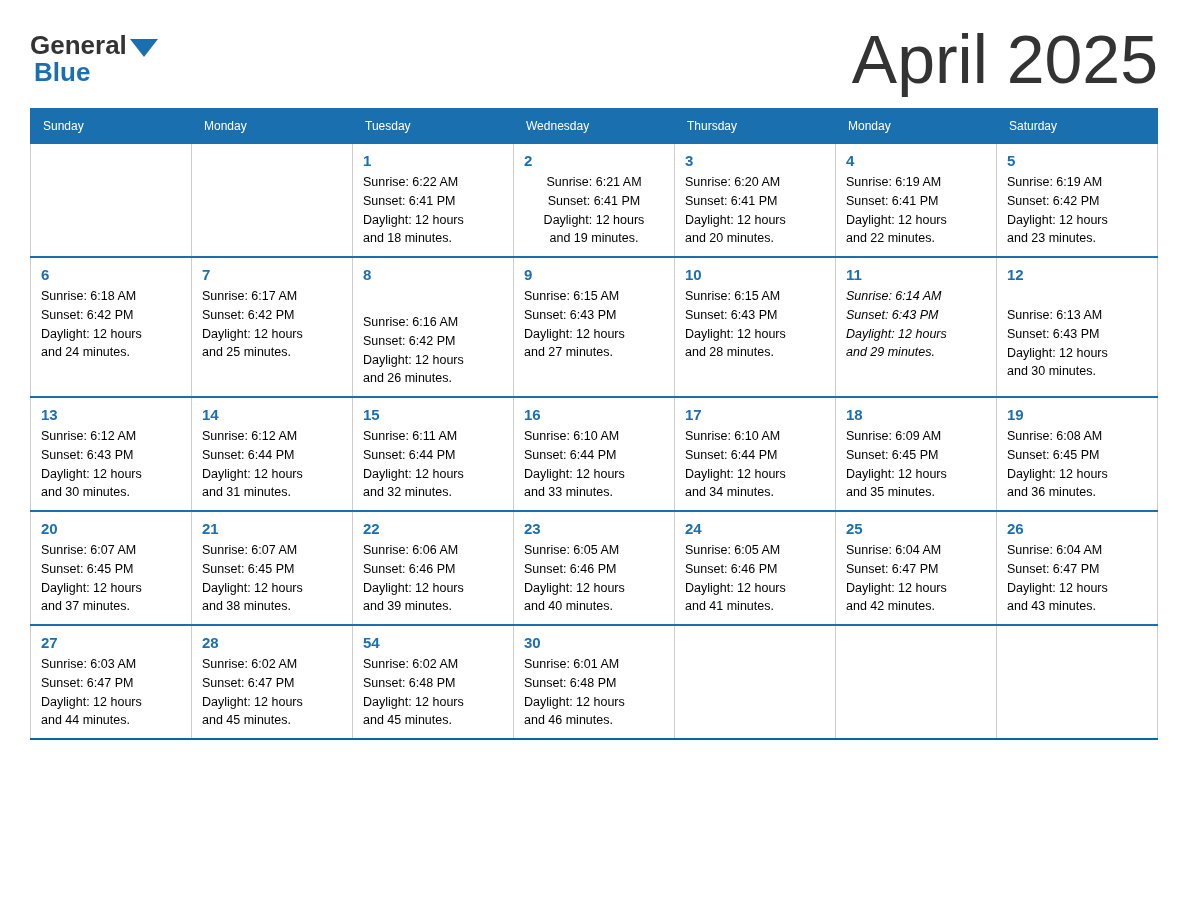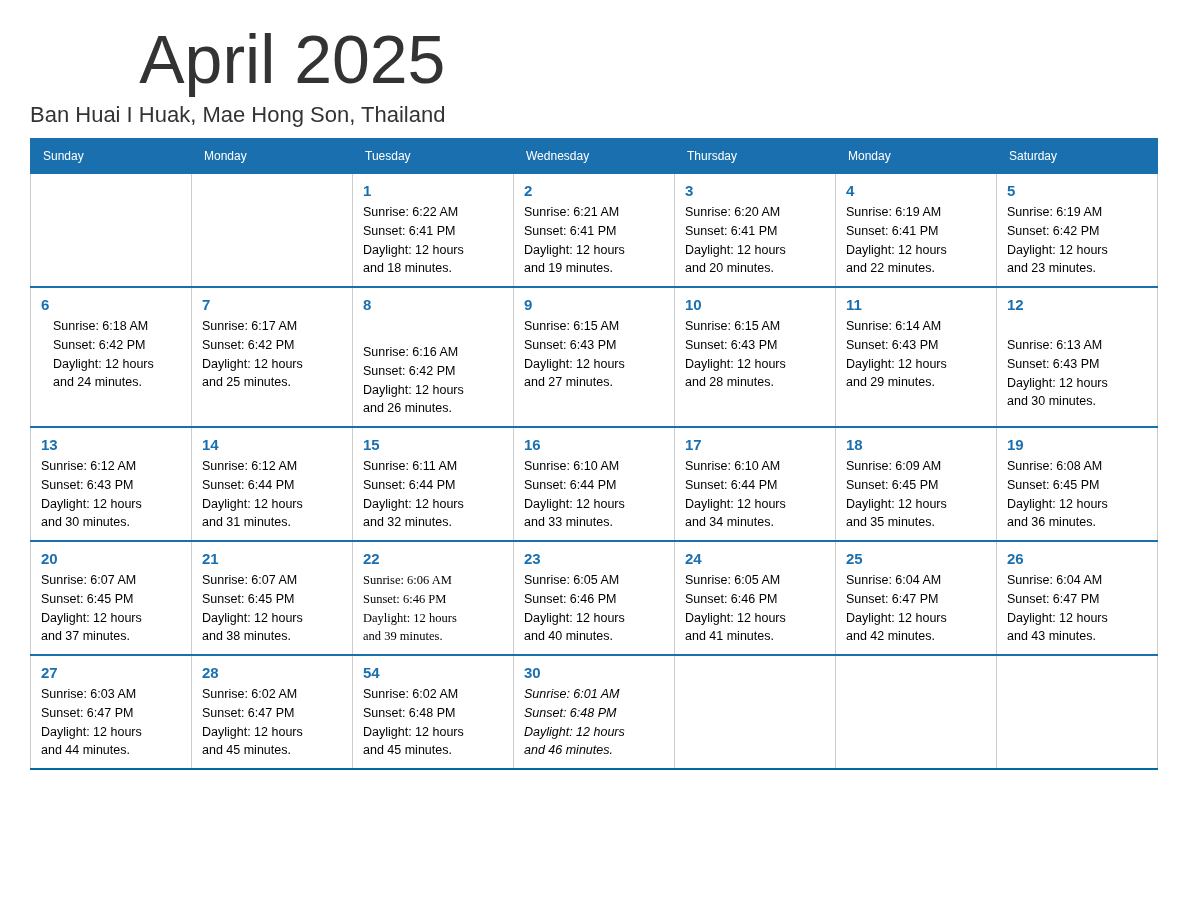--- a/index.html
+++ b/index.html
@@ -103,23 +103,31 @@
       border-top-left-radius: 0;
     }
     .row-border-top td {
       border-top: 2px solid #1a6faf;
     }
   </style>
 </head>
 <body>
 
 <div class="header-area">
+  <div class="logo">
+    <div class="logo-text">
+      <span class="logo-general">General</span>
+      <span class="logo-triangle"></span>
+    </div>
+    <div style="margin-left:4px; margin-top:-4px;">
+      <span class="logo-blue" style="font-size:26px; font-weight:bold;">Blue</span>
+    </div>
+  </div>
   <div class="title-area">
     <div class="month-title">April 2025</div>
-    <div class="location-title">Ban Huai I Huak, Mae Hong Son, Thailand</div>
   </div>
 </div>
 
 <table class="calendar-table">
   <thead>
     <tr>
     <th>Sunday</th>
         <th>Monday</th>
         <th>Tuesday</th>
         <th>Wednesday</th>
@@ -134,21 +142,21 @@
         <td class="empty-cell"></td>
         <td>
           <span class="day-number">1</span>
           <div class="day-info" style="white-space: pre-line;">Sunrise: 6:22 AM
 Sunset: 6:41 PM
 Daylight: 12 hours
 and 18 minutes.</div>
         </td>
         <td>
           <span class="day-number">2</span>
-          <div class="day-info" style="white-space: pre-line;">Sunrise: 6:21 AM
+          <div class="day-info" style="white-space: pre-line; text-align: center;">Sunrise: 6:21 AM
 Sunset: 6:41 PM
 Daylight: 12 hours
 and 19 minutes.</div>
         </td>
         <td>
           <span class="day-number">3</span>
           <div class="day-info" style="white-space: pre-line;">Sunrise: 6:20 AM
 Sunset: 6:41 PM
 Daylight: 12 hours
 and 20 minutes.</div>
@@ -164,21 +172,21 @@
           <span class="day-number">5</span>
           <div class="day-info" style="white-space: pre-line;">Sunrise: 6:19 AM
 Sunset: 6:42 PM
 Daylight: 12 hours
 and 23 minutes.</div>
         </td>
       </tr>
       <tr class="row-border-top">
         <td>
           <span class="day-number">6</span>
-          <div class="day-info" style="white-space: pre-line; margin-left: 12px;">Sunrise: 6:18 AM
+          <div class="day-info" style="white-space: pre-line;">Sunrise: 6:18 AM
 Sunset: 6:42 PM
 Daylight: 12 hours
 and 24 minutes.</div>
         </td>
         <td>
           <span class="day-number">7</span>
           <div class="day-info" style="white-space: pre-line;">Sunrise: 6:17 AM
 Sunset: 6:42 PM
 Daylight: 12 hours
 and 25 minutes.</div>
@@ -199,21 +207,21 @@
         </td>
         <td>
           <span class="day-number">10</span>
           <div class="day-info" style="white-space: pre-line;">Sunrise: 6:15 AM
 Sunset: 6:43 PM
 Daylight: 12 hours
 and 28 minutes.</div>
         </td>
         <td>
           <span class="day-number">11</span>
-          <div class="day-info" style="white-space: pre-line;">Sunrise: 6:14 AM
+          <div class="day-info" style="white-space: pre-line; font-style: italic;">Sunrise: 6:14 AM
 Sunset: 6:43 PM
 Daylight: 12 hours
 and 29 minutes.</div>
         </td>
         <td>
           <span class="day-number">12</span>
           <div class="day-info" style="white-space: pre-line; margin-top: 23px;">Sunrise: 6:13 AM
 Sunset: 6:43 PM
 Daylight: 12 hours
 and 30 minutes.</div>
@@ -280,21 +288,21 @@
         </td>
         <td>
           <span class="day-number">21</span>
           <div class="day-info" style="white-space: pre-line;">Sunrise: 6:07 AM
 Sunset: 6:45 PM
 Daylight: 12 hours
 and 38 minutes.</div>
         </td>
         <td>
           <span class="day-number">22</span>
-          <div class="day-info" style="white-space: pre-line; font-family: Liberation Serif, serif;">Sunrise: 6:06 AM
+          <div class="day-info" style="white-space: pre-line;">Sunrise: 6:06 AM
 Sunset: 6:46 PM
 Daylight: 12 hours
 and 39 minutes.</div>
         </td>
         <td>
           <span class="day-number">23</span>
           <div class="day-info" style="white-space: pre-line;">Sunrise: 6:05 AM
 Sunset: 6:46 PM
 Daylight: 12 hours
 and 40 minutes.</div>
@@ -338,21 +346,21 @@
         </td>
         <td>
           <span class="day-number">54</span>
           <div class="day-info" style="white-space: pre-line;">Sunrise: 6:02 AM
 Sunset: 6:48 PM
 Daylight: 12 hours
 and 45 minutes.</div>
         </td>
         <td>
           <span class="day-number">30</span>
-          <div class="day-info" style="white-space: pre-line; font-style: italic;">Sunrise: 6:01 AM
+          <div class="day-info" style="white-space: pre-line;">Sunrise: 6:01 AM
 Sunset: 6:48 PM
 Daylight: 12 hours
 and 46 minutes.</div>
         </td>
         <td class="empty-cell"></td>
         <td class="empty-cell"></td>
         <td class="empty-cell"></td>
       </tr>
     </tbody>
 </table>

